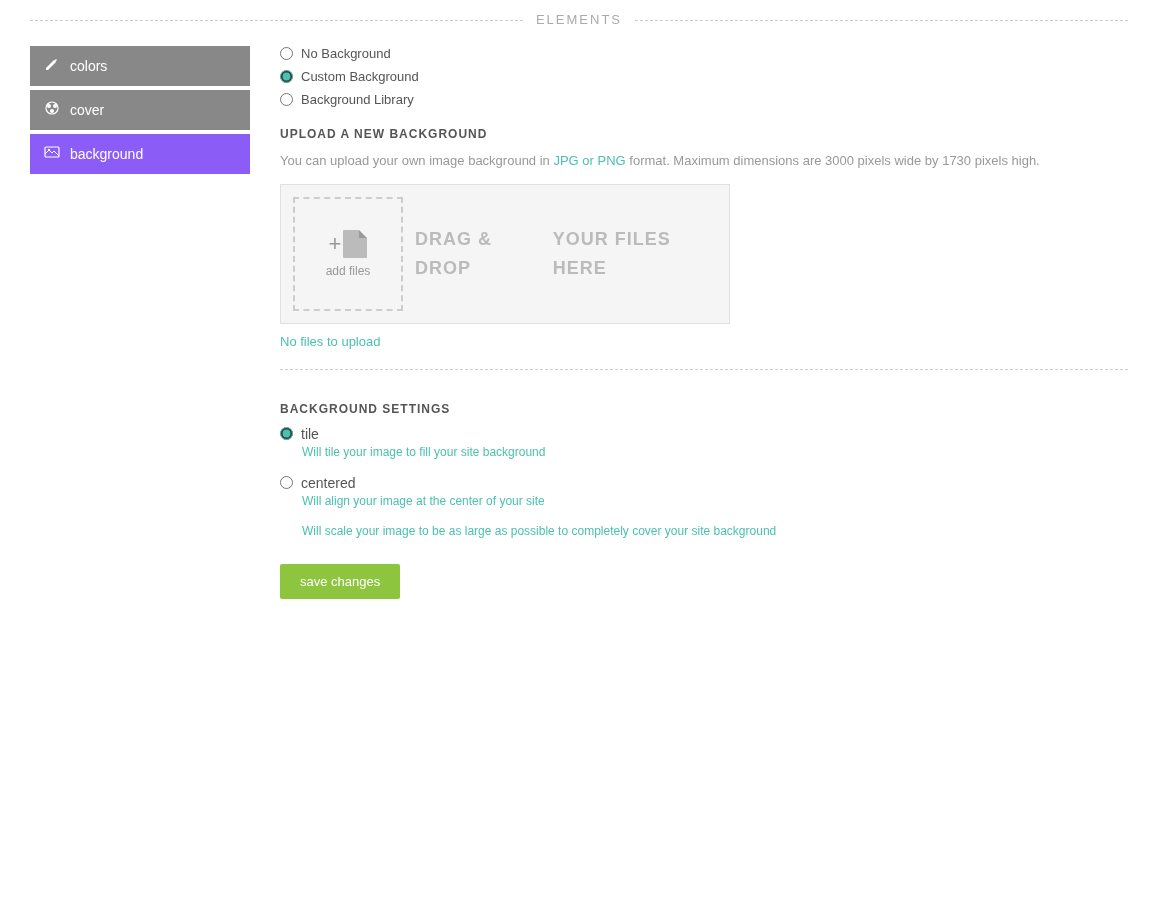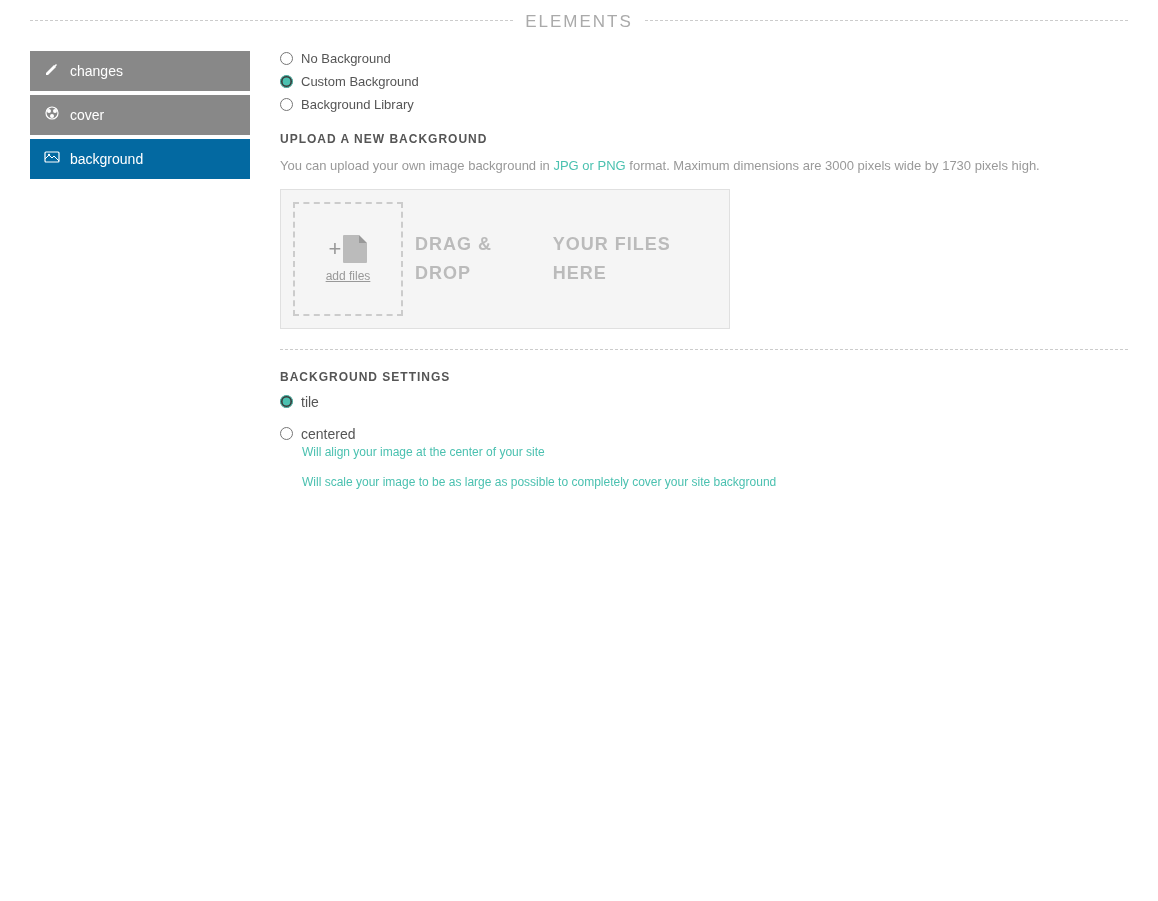--- a/index.html
+++ b/index.html
@@ -34,21 +34,21 @@
 
     .sidebar-item.styling {
       background: #888;
     }
 
     .sidebar-item.colors {
       background: #888;
     }
 
     .sidebar-item.background {
-      background: #0369a1;
+      background: #8b5cf6;
     }
 
     .sidebar-icon {
       font-size: 16px;
     }
 
     .content {
       flex: 1;
       padding-left: 10px;
     }
@@ -158,21 +158,20 @@
       width: 0;
       height: 0;
       border-left: 8px solid #999;
       border-top: 8px solid transparent;
     }
 
     .add-files-label {
       font-size: 12px;
       color: #999;
       text-align: center;
-      text-decoration: underline;
     }
 
     .drag-drop-zone {
       flex: 1;
       display: flex;
       flex-direction: row;
       align-items: center;
       justify-content: center;
       color: #bbb;
       font-size: 18px;
@@ -188,21 +187,21 @@
       margin-bottom: 20px;
     }
 
     .section-divider {
       border: none;
       border-top: 1px dashed #ccc;
       margin: 20px 0;
     }
 
     .bg-settings-section {
-      margin-top: 20px;
+      margin-top: 32px;
     }
 
     .bg-option {
       margin-bottom: 16px;
     }
 
     .bg-option-row {
       display: flex;
       align-items: center;
       gap: 8px;
@@ -235,34 +234,34 @@
       border-radius: 2px;
       margin-top: 10px;
     }
   </style>
 </head>
 <body>
 
 <div style="position: relative; margin: 20px 30px 0;">
   <hr style="border: none; border-top: 1px dashed #ccc; margin: 0;">
   <div style="text-align: center; position: relative; top: -9px;">
-    <span style="background: #fff; padding: 0 12px; font-size: 17px; letter-spacing: 2px; color: #aaa;">ELEMENTS</span>
+    <span style="background: #fff; padding: 0 12px; font-size: 13px; letter-spacing: 2px; color: #aaa;">ELEMENTS</span>
   </div>
 </div>
 
 <div class="main-layout">
 
   <div class="sidebar">
     <div class="sidebar-item styling">
       <span class="sidebar-icon">
         <svg width="16" height="16" viewBox="0 0 16 16" fill="white">
             <path d="M2 12l8-8 2 2-8 8H2v-2zm10-9l1 1-1.5 1.5-1-1L12 3z"></path>
           </svg>
       </span>
-      <span>changes</span>
+      <span>colors</span>
     </div>
     <div class="sidebar-item colors">
       <span class="sidebar-icon">
         <svg width="16" height="16" viewBox="0 0 16 16" fill="white">
             <circle cx="5" cy="6" r="2"></circle>
             <circle cx="11" cy="6" r="2"></circle>
             <circle cx="8" cy="11" r="2"></circle>
             <circle cx="8" cy="8" r="6" fill="none" stroke="white" stroke-width="1.2"></circle>
           </svg>
       </span>
@@ -310,42 +309,45 @@
             <div class="file-icon"></div>
           </div>
           <span class="add-files-label">add files</span>
         </div>
         <div class="drag-drop-zone">
           <div>DRAG &amp; DROP</div>
           <div>YOUR FILES HERE</div>
         </div>
       </div>
 
+      <div class="no-files-text">No files to upload</div>
     </div>
 
     <hr class="section-divider">
 
     <div class="bg-settings-section">
       <div class="section-heading">BACKGROUND SETTINGS</div>
 
       <div class="bg-option">
         <label class="bg-option-row">
           <input type="radio" name="bg-position" checked="" style="">
           <span class="bg-option-label">tile</span>
         </label>
+        <div class="bg-option-desc">Will tile your image to fill your site background</div>
       </div>
 
 
       <div class="bg-option">
         <label class="bg-option-row">
           <input type="radio" name="bg-position" style="">
           <span class="bg-option-label">centered</span>
         </label>
         <div class="bg-option-desc">Will align your image at the center of your site</div>
       </div>
 
       <div class="bg-option">
         <div class="bg-option-desc">Will scale your image to be as large as possible to completely cover your site background</div>
       </div>
 
+      <button class="save-btn">save changes</button>
     </div>
   </div>
 </div>
 
 </body></html>

